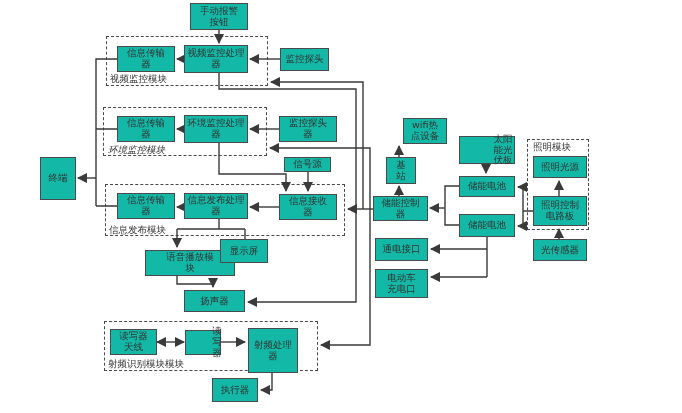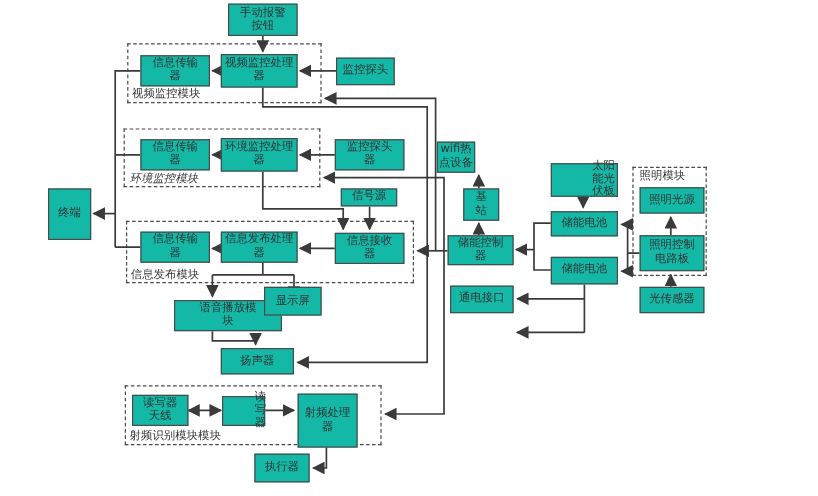--- a/index.html
+++ b/index.html
@@ -129,32 +129,34 @@
   <div class="box" style="left:184px;top:290px;width:61px;height:22px;">扬声器</div>
 
   <div class="box" style="left:110px;top:329px;width:47px;height:26px;">读写器
 天线</div>
   <div class="box" style="left:185px;top:330px;width:36px;height:25px;padding-left:28px;">读写
 器</div>
   <div class="box" style="left:248px;top:328px;width:50px;height:45px;">射频处理
 器</div>
   <div class="box" style="left:212px;top:378px;width:46px;height:24px;">执行器</div>
 
-  <div class="box" style="left:364px;top:118px;width:32px;height:26px;">wifi热
+  <div class="box" style="left:403px;top:118px;width:44px;height:26px;">wifi热
 点设备</div>
   <div class="box" style="left:386px;top:157px;width:30px;height:27px;">基
 站</div>
   <div class="box" style="left:373px;top:196px;width:55px;height:25px;">储能控制
 器</div>
 
   <div class="box" style="left:459px;top:136px;width:56px;height:28px;padding-left:32px;">太阳能光
 伏板</div>
   <div class="box" style="left:459px;top:176px;width:56px;height:21px;">储能电池</div>
   <div class="box" style="left:459px;top:214px;width:56px;height:23px;">储能电池</div>
 
   <div class="box" style="left:533px;top:156px;width:54px;height:22px;">照明光源</div>
   <div class="box" style="left:375px;top:238px;width:53px;height:23px;">通电接口</div>
 
   <div class="box" style="left:533px;top:196px;width:54px;height:30px;">照明控制
 电路板</div>
+  <div class="box" style="left:375px;top:269px;width:53px;height:29px;">电动车
+充电口</div>
   <div class="box" style="left:533px;top:239px;width:54px;height:22px;">光传感器</div>
 
 </div>
 
 </body></html>

